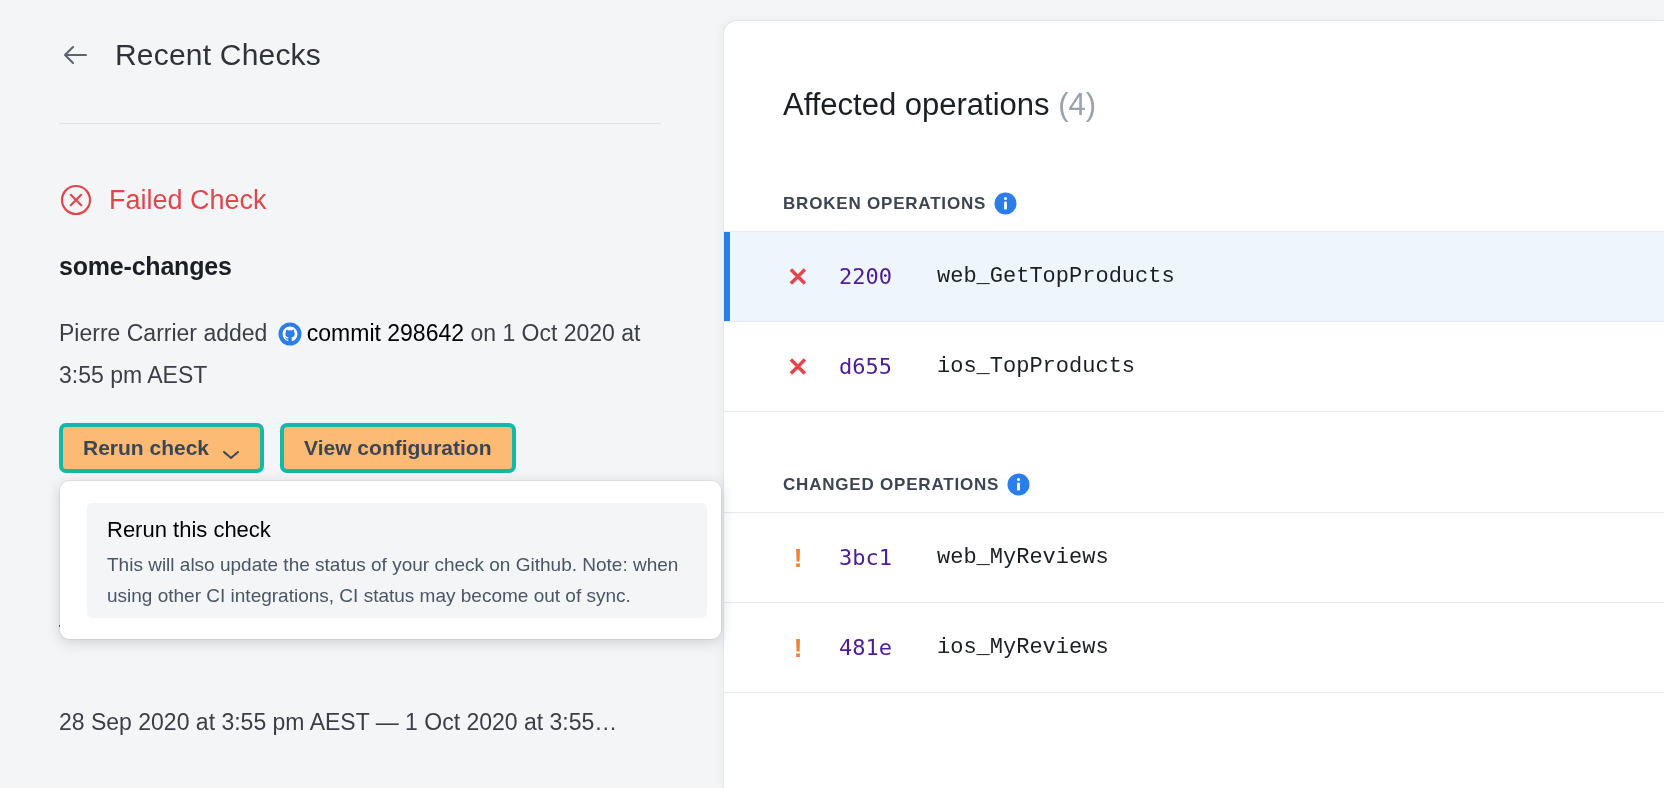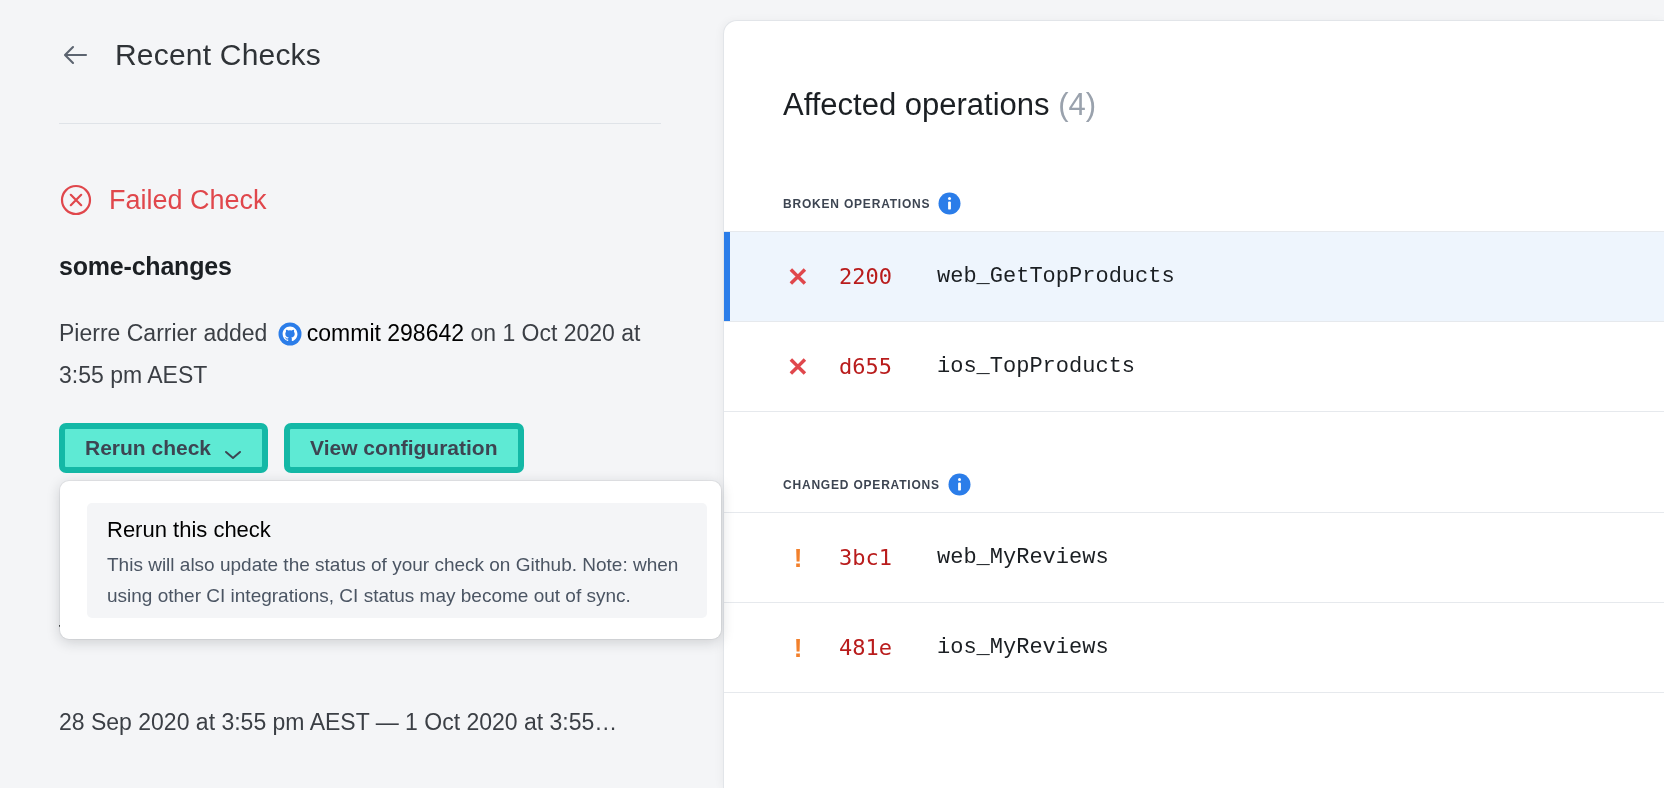--- a/index.html
+++ b/index.html
@@ -49,22 +49,22 @@
     font-size: 23px; line-height: 42px; color: #3b3f45;
   }
   .gh-icon { display: inline-block; vertical-align: -5px; width: 24px; height: 24px; margin: 0 5px 0 4px; }
   .commit-link { color: #000000; text-decoration: none; }
 
   .btn-row {
     position: absolute; left: 59px; top: 423px;
     display: flex; gap: 16px;
   }
   .btn {
-    background: #5eead4;
-    border: 6px solid #14b8a6;
+    background: #fdba74;
+    border: 4px solid #14b8a6;
     border-radius: 7px;
     height: 50px;
     padding: 0 20px;
     display: flex; align-items: center; gap: 13px;
     font-size: 21px; font-weight: 700; color: #3d4552;
     font-family: "Liberation Sans", sans-serif;
     cursor: pointer;
   }
   .chevron { width: 18px; height: 12px; display:block; }
 
@@ -114,21 +114,21 @@
   }
   .card-title {
     position: absolute; left: 59px; top: 66px;
     font-size: 31px; color: #1b1f23; font-weight: 400;
   }
   .card-title .count { color: #9aa2ad; }
 
   .group-head {
     display: flex; align-items: center; gap: 8px;
     padding-left: 59px;
-    font-size: 12px; font-weight: 700; letter-spacing: .8px; color: #3d4552;
+    font-size: 17px; font-weight: 700; letter-spacing: .8px; color: #3d4552;
   }
   .info-icon { width: 23px; height: 23px; display:block; cursor: pointer; }
 
   .group-broken { position: absolute; left: 0; top: 171px; }
   .group-changed { position: absolute; left: 0; top: 452px; }
 
   .op-list { position: absolute; left: 0; width: 941px; }
   .op-list.broken { top: 211px; }
   .op-list.changed { top: 492px; }
 
@@ -151,21 +151,21 @@
   }
   .op-status {
     width: 30px; margin-left: 59px; text-align: center;
     font-size: 26px; font-weight: 700; line-height: 1;
   }
   .op-status.fail { color: #e0474c; }
   .op-status.warn { color: #f2802c; }
   .op-id {
     margin-left: 26px; width: 76px;
     font-family: "DejaVu Sans Mono", monospace;
-    font-size: 22px; color: #b91c1c;
+    font-size: 22px; color: #4c1d95;
   }
   .op-name {
     margin-left: 22px;
     font-family: Liberation Mono, monospace;
     font-size: 22px; color: #1b1f23;
   }
 </style>
 </head>
 <body>
 

